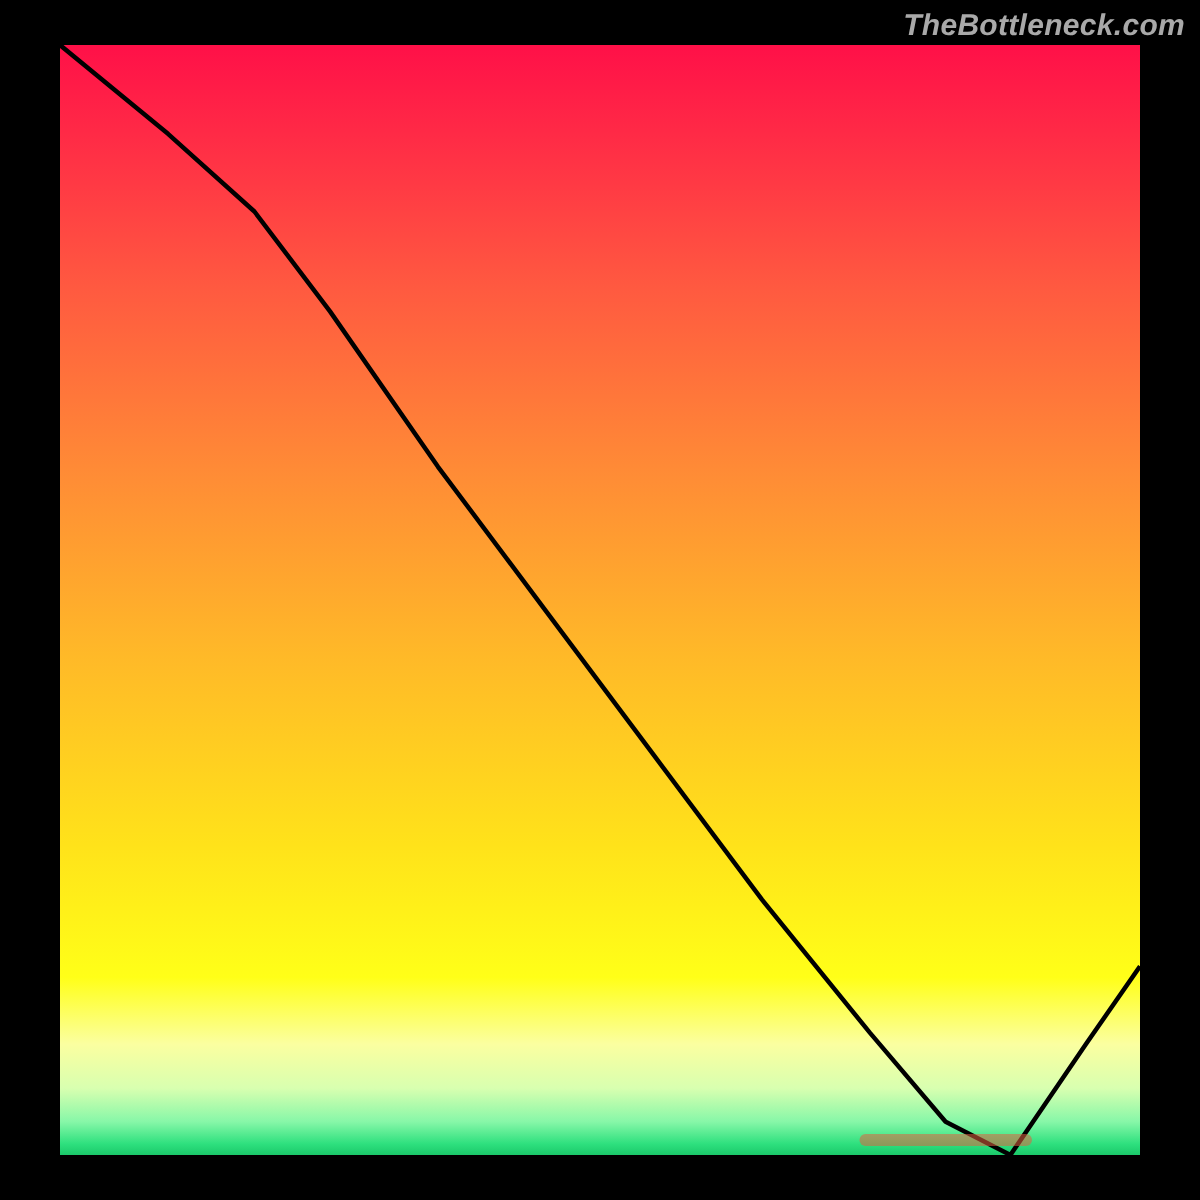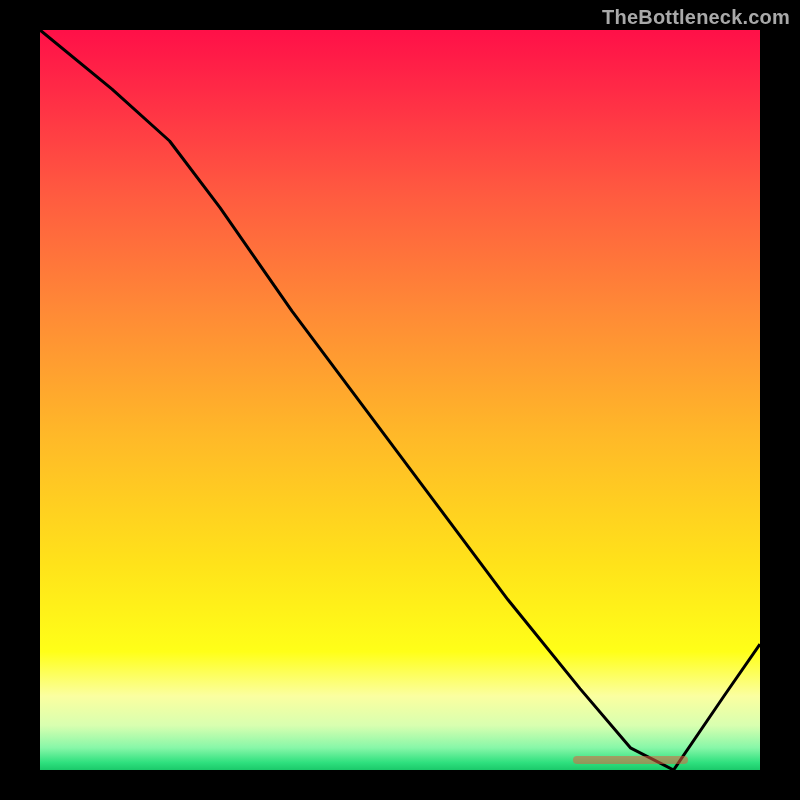--- a/index.html
+++ b/index.html
@@ -49,20 +49,21 @@
   }
   .watermark {
     position: absolute;
     top: 6px;
     right: 10px;
     color: #a9a9a9;
     font-size: 20px;
     font-weight: 600;
     letter-spacing: 0.2px;
     user-select: none;
+    font-style: italic;
   }
   .optimum-bar {
     position: absolute;
     height: 8px;
     background: #e06040;
     opacity: 0.55;
     border-radius: 4px;
   }
 </style>
 </head>

